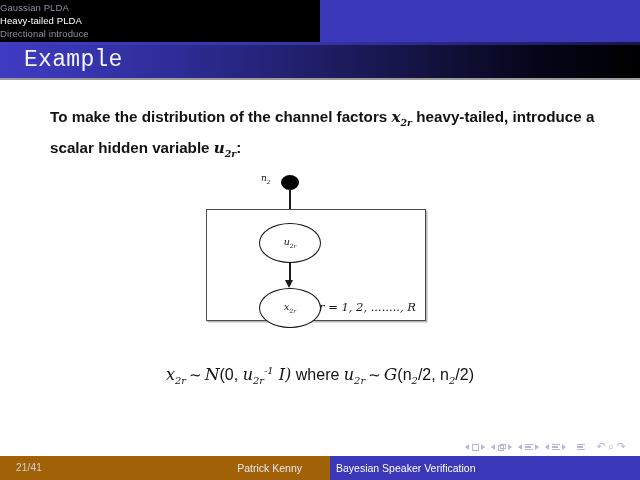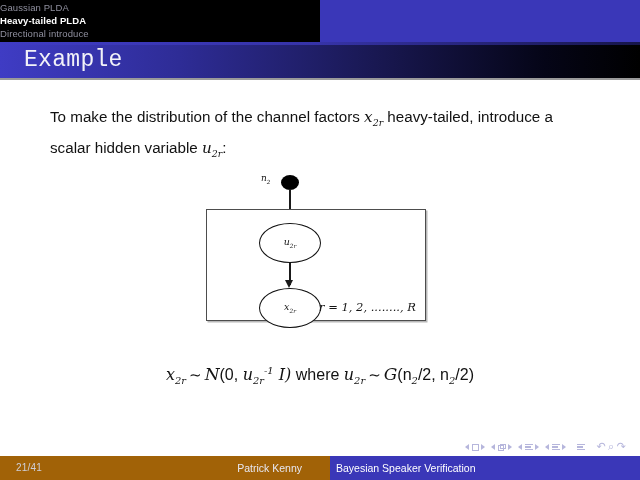--- a/index.html
+++ b/index.html
@@ -38,21 +38,21 @@
   .nav-item {
     display: block;
     font-size: 9.5px;
     letter-spacing: 0.1px;
     color: #8f8f9e;
     padding-right: 4px;
     white-space: nowrap;
   }
   .nav-item.current {
     color: #ffffff;
-    font-weight: bold;
+    font-weight: normal;
   }
 
   
   #titlebar {
     position: absolute;
     left: 0; top: 42px;
     width: 640px; height: 36px;
     background: linear-gradient(to right, #3f3cc4 0%, #2e2c96 28%, #18174f 60%, #050517 85%, #000000 100%);
     font-family: Liberation Mono, monospace;
   }
@@ -85,20 +85,21 @@
     height: 355px;
     background: #ffffff;
   }
   #para {
     position: absolute;
     left: 50px; top: 24px;
     width: 545px;
     font-size: 15.2px;
     line-height: 25px;
     color: #121212;
+    font-weight: bold;
   }
   .mvar {
     font-style: italic;
     font-family: "DejaVu Serif", serif;
   }
   sub, sup {
     font-size: 62%;
     font-style: italic;
     font-family: "DejaVu Serif", serif;
   }

